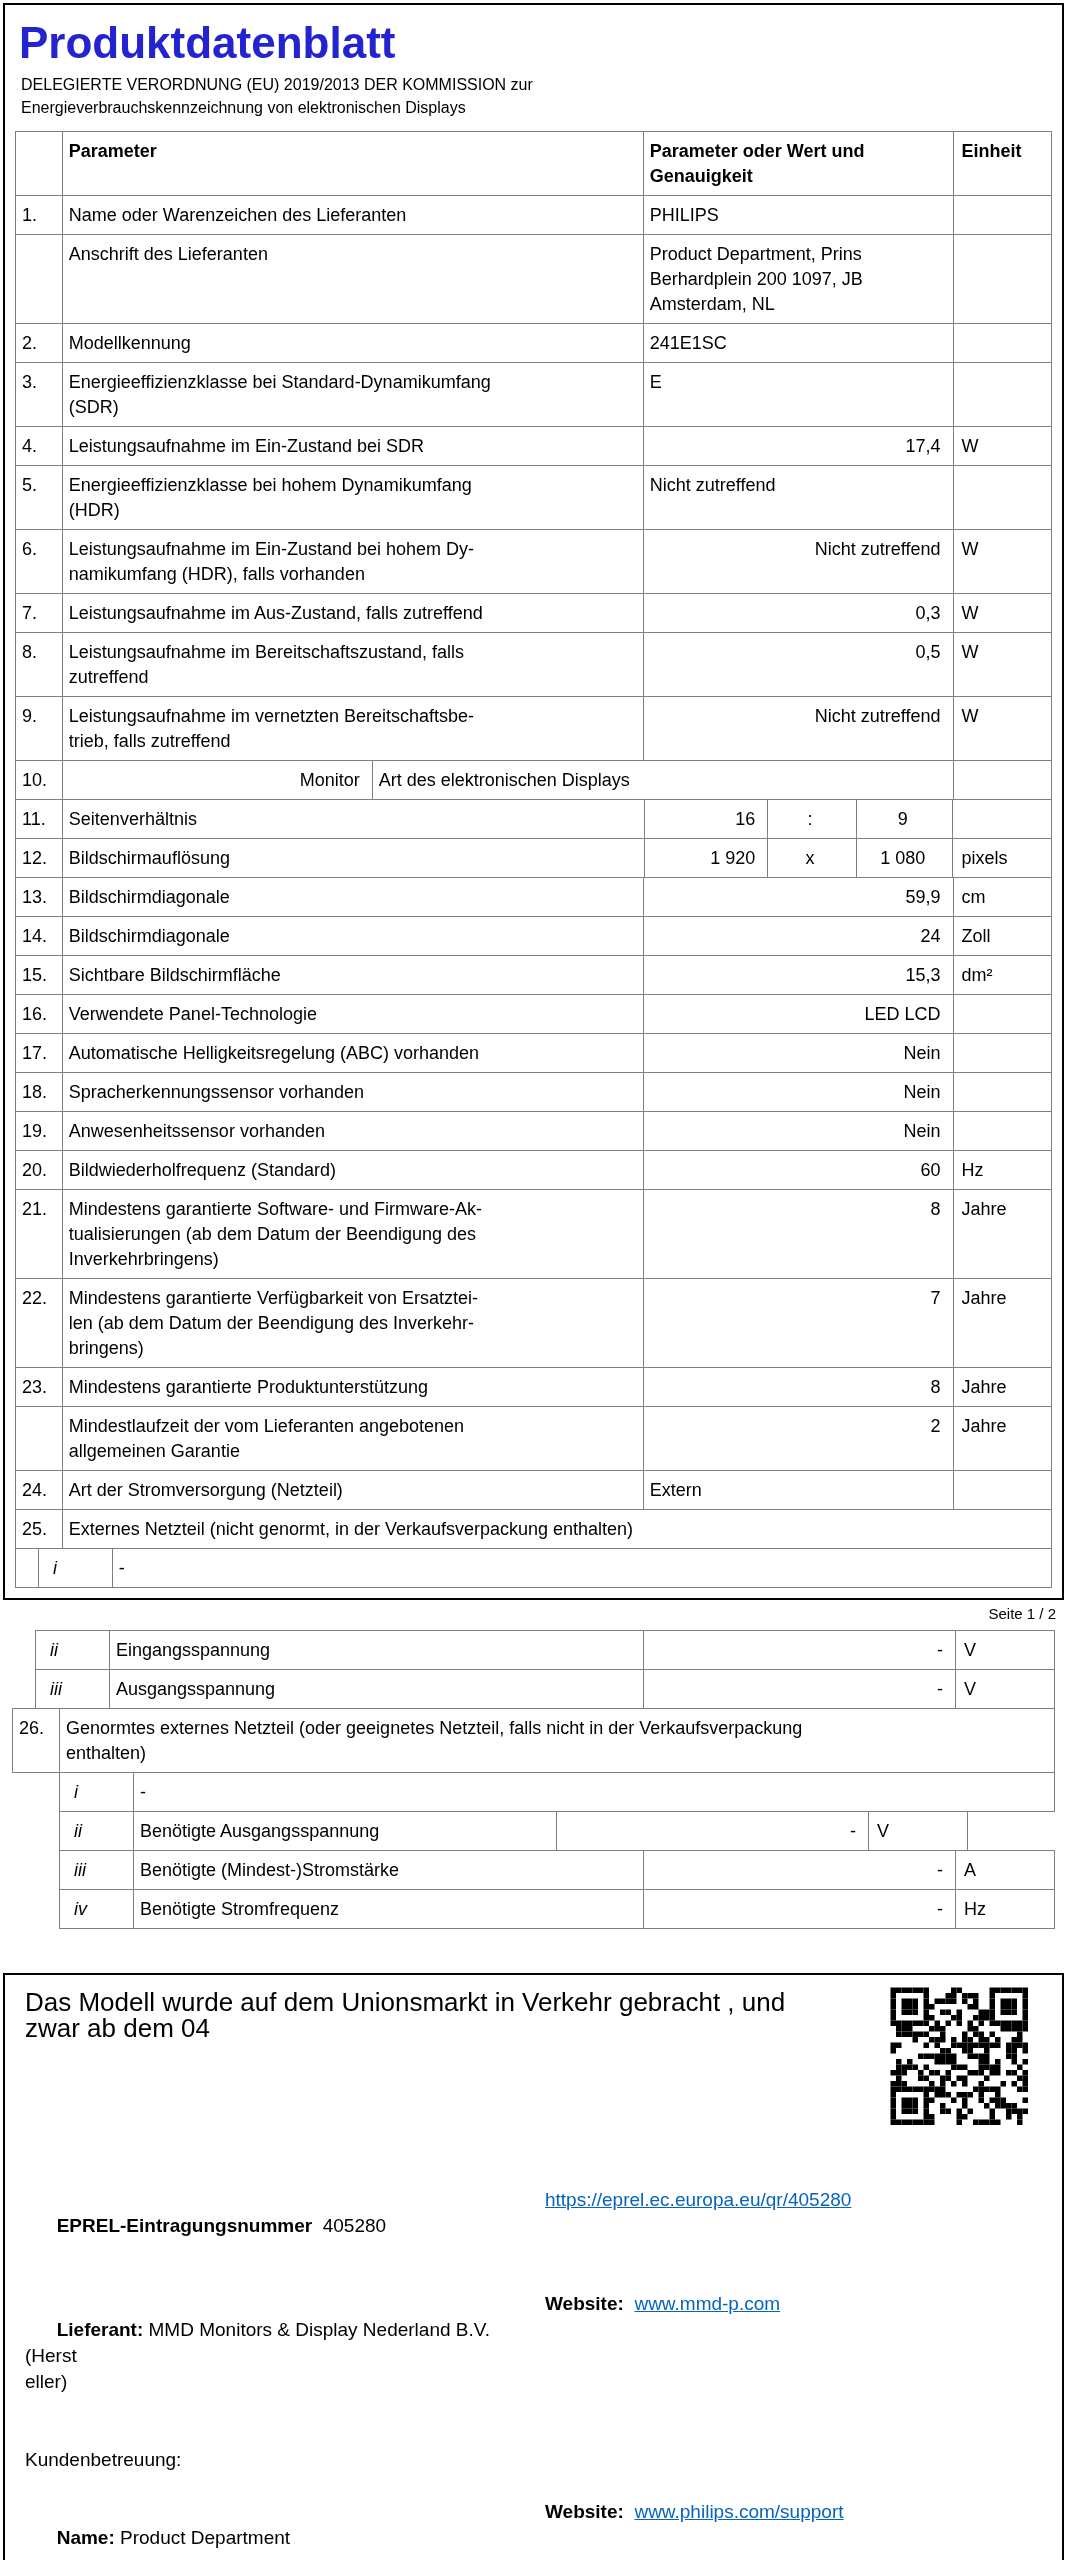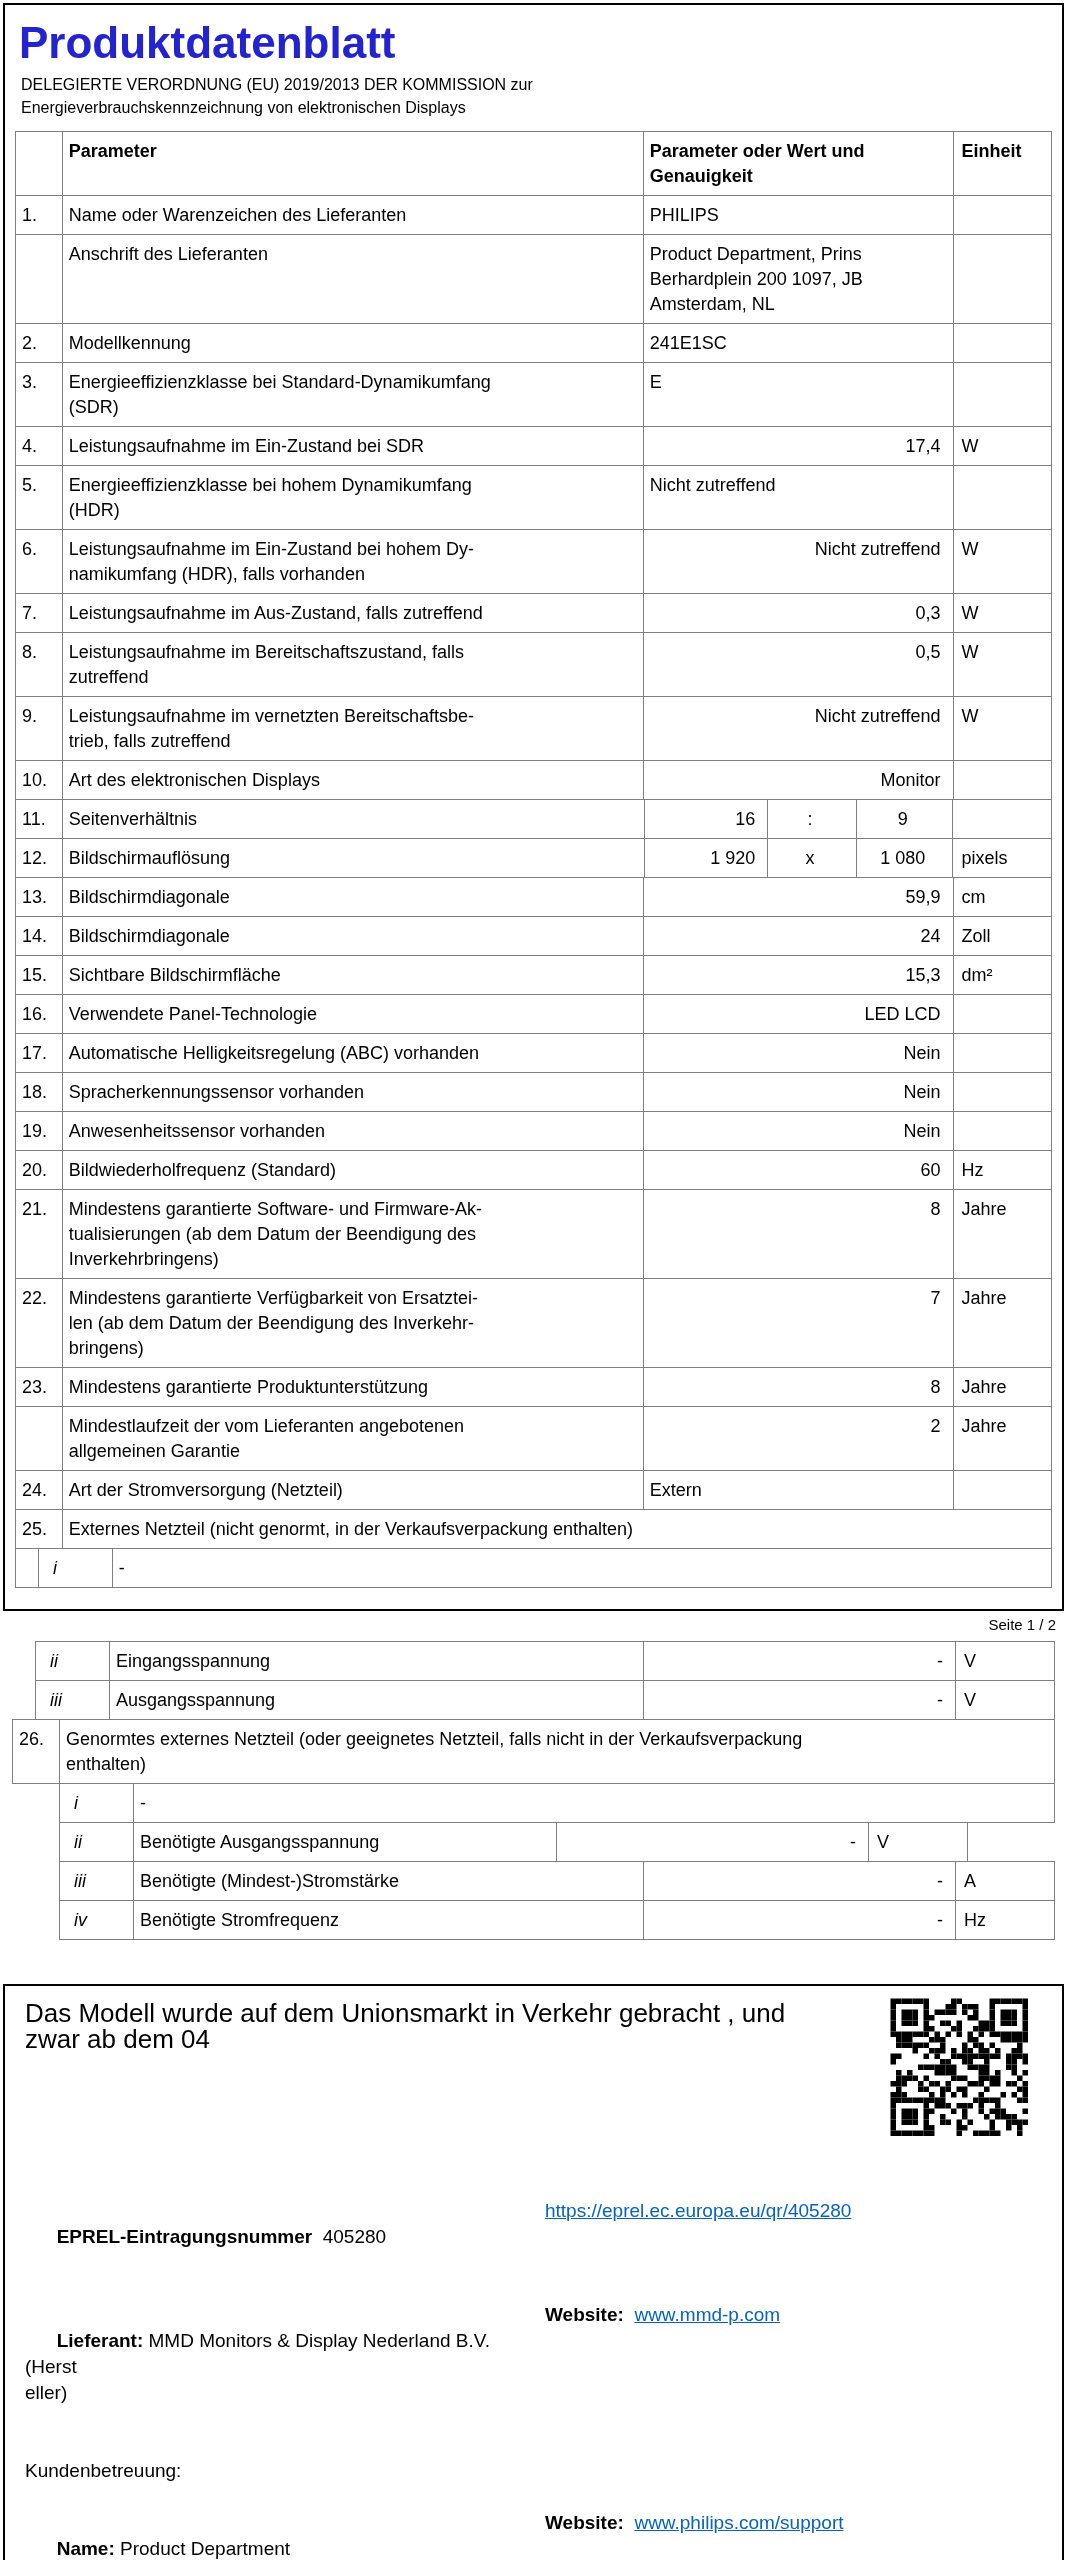--- a/index.html
+++ b/index.html
@@ -15,21 +15,21 @@
     font-family:"Liberation Sans", sans-serif;
     font-size:18px;color:#000;
   }
   .box1{border:2px solid #000;padding:6px 6px 10px 6px;box-sizing:border-box;}
   .box2{border:2px solid #000;margin-top:44px;padding:12px 16px;box-sizing:border-box;
         position:relative;flex:1;}
   h1{margin:8px 0 6px 8px;font-size:44px;line-height:48px;color:var(--accent);
      font-weight:bold;letter-spacing:0;}
   .subtitle{margin:0 0 4px 10px;font-size:16px;line-height:23px;white-space:pre-wrap;}
   
-  .tbl{margin:12px 4px 11px 4px;}
+  .tbl{margin:12px 4px 0 4px;}
   .tbl-frag{margin:2px 9px 0 9px;}
   .tr{display:flex;}
   .tbl .tr + .tr{margin-top:-1px;}
   .td{border:1px solid var(--grid);box-sizing:border-box;
       padding:7px 10px 6px 6px;line-height:25px;background:#fff;}
   .tr > .td + .td{margin-left:-1px;}
   .th{font-weight:bold;}
   .c-no{width:48px;}
   .c-param{width:586px;white-space:pre-wrap;}
   .c-value,.c-valuefull{width:313px;}
@@ -133,22 +133,22 @@
       </div>
       <div class="tr">
         <div class="td c-no">9.</div>
         <div class="td c-param">Leistungsaufnahme im vernetzten Bereitschaftsbe-
 trieb, falls zutreffend</div>
         <div class="td c-value a-right">Nicht zutreffend</div>
         <div class="td c-unit">W</div>
       </div>
       <div class="tr">
         <div class="td c-no">10.</div>
+        <div class="td c-value a-right">Monitor</div>
         <div class="td c-param">Art des elektronischen Displays</div>
-        <div class="td c-value a-right">Monitor</div>
         <div class="td c-unit"></div>
       </div>
       <div class="tr">
         <div class="td c-no">11.</div>
         <div class="td c-param">Seitenverhältnis</div>
         <div class="td c-v1 a-right">16</div>
         <div class="td c-v2 a-center">:</div>
         <div class="td c-v3 a-center">9</div>
         <div class="td c-unit"></div>
       </div>

